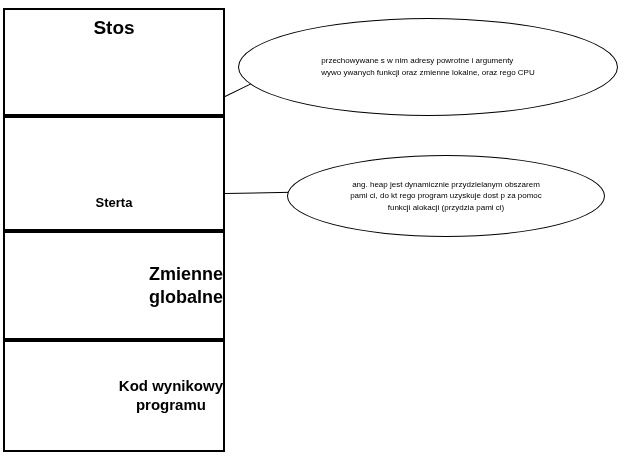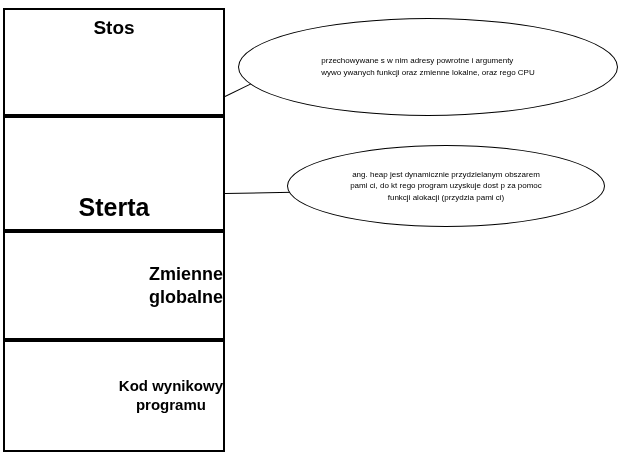--- a/index.html
+++ b/index.html
@@ -45,22 +45,22 @@
   }
   #box-sterta {
     left: 3px;
     top: 116px;
     width: 222px;
     height: 115px;
     align-items: flex-end;
     justify-content: center;
   }
   #box-sterta .box-label {
-    font-size: 25px;
-    margin-bottom: 6px;
+    font-size: 13px;
+    margin-bottom: 18px;
   }
   #box-zmienne {
     left: 3px;
     top: 231px;
     width: 222px;
     height: 109px;
   }
   #box-zmienne .box-label {
     font-size: 18px;
   }
@@ -96,21 +96,21 @@
     top: 18px;
     width: 380px;
     height: 98px;
   }
   #ellipse-stack .callout-text {
     text-align: left;
     padding: 0 24px;
   }
   #ellipse-heap {
     left: 287px;
-    top: 145px;
+    top: 155px;
     width: 318px;
     height: 82px;
   }
   .leader {
     position: absolute;
     background: #000000;
     height: 1px;
     transform-origin: left center;
   }
   #leader-stack {

